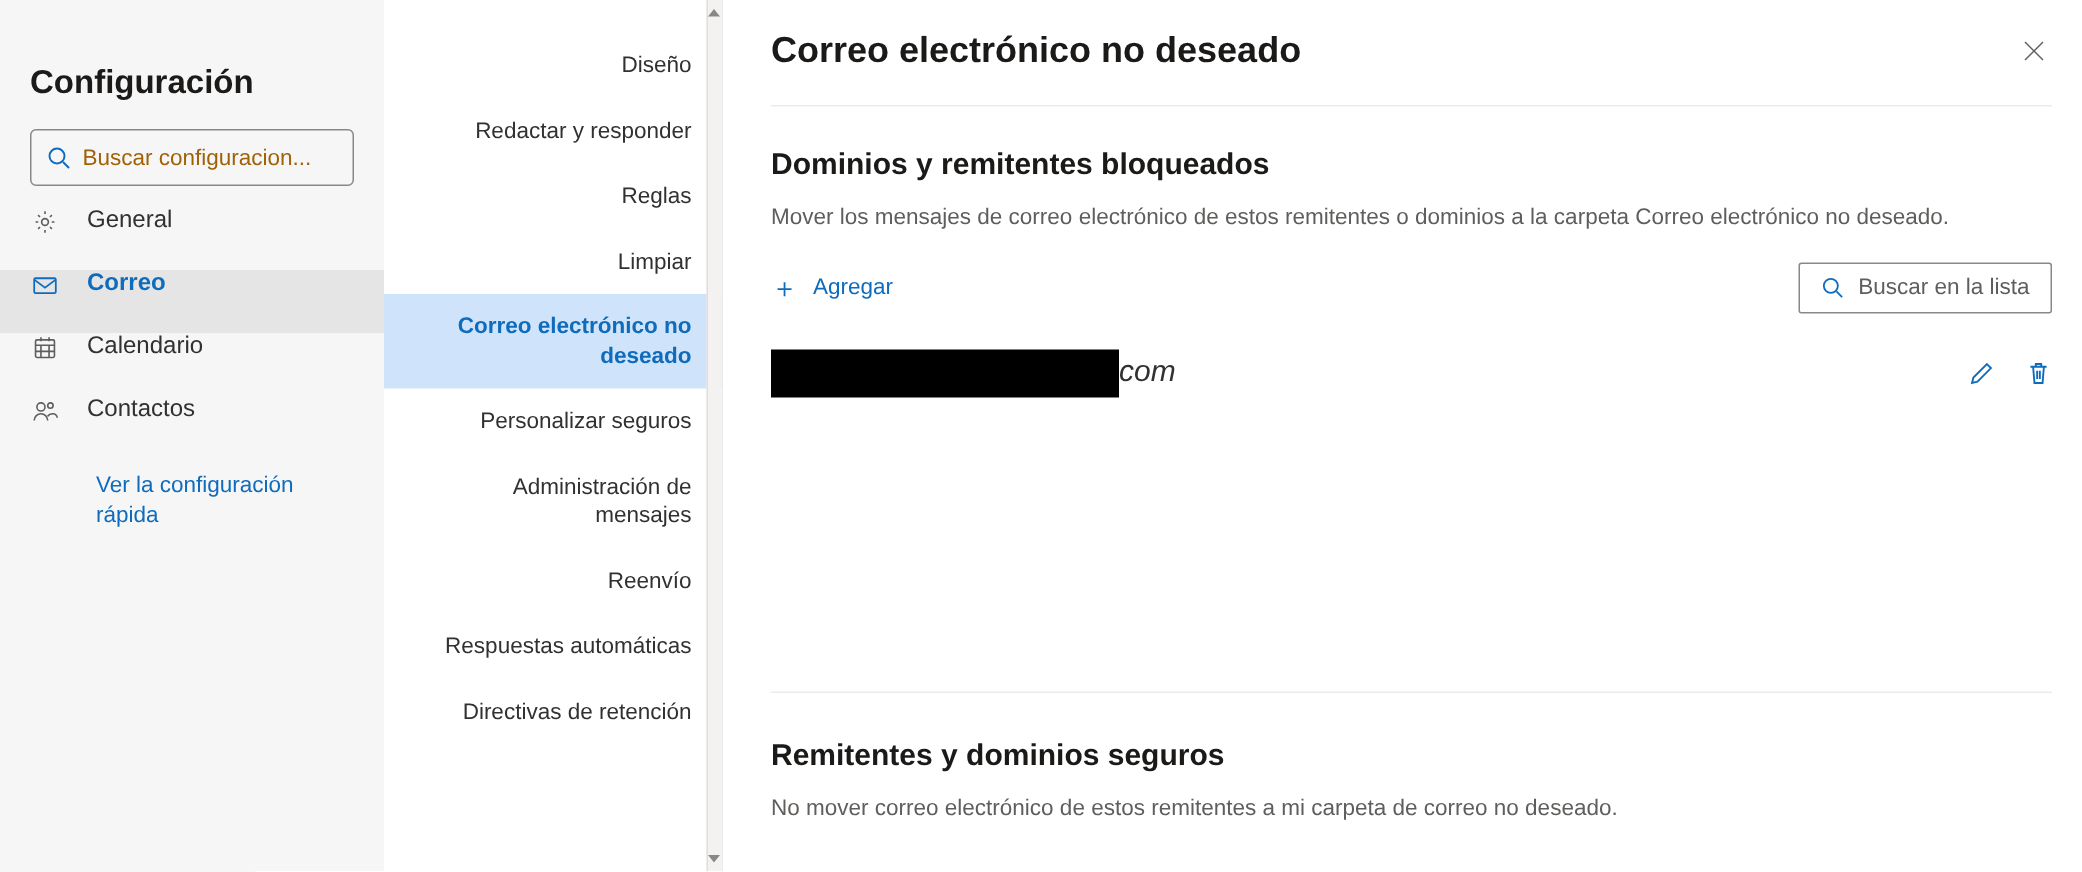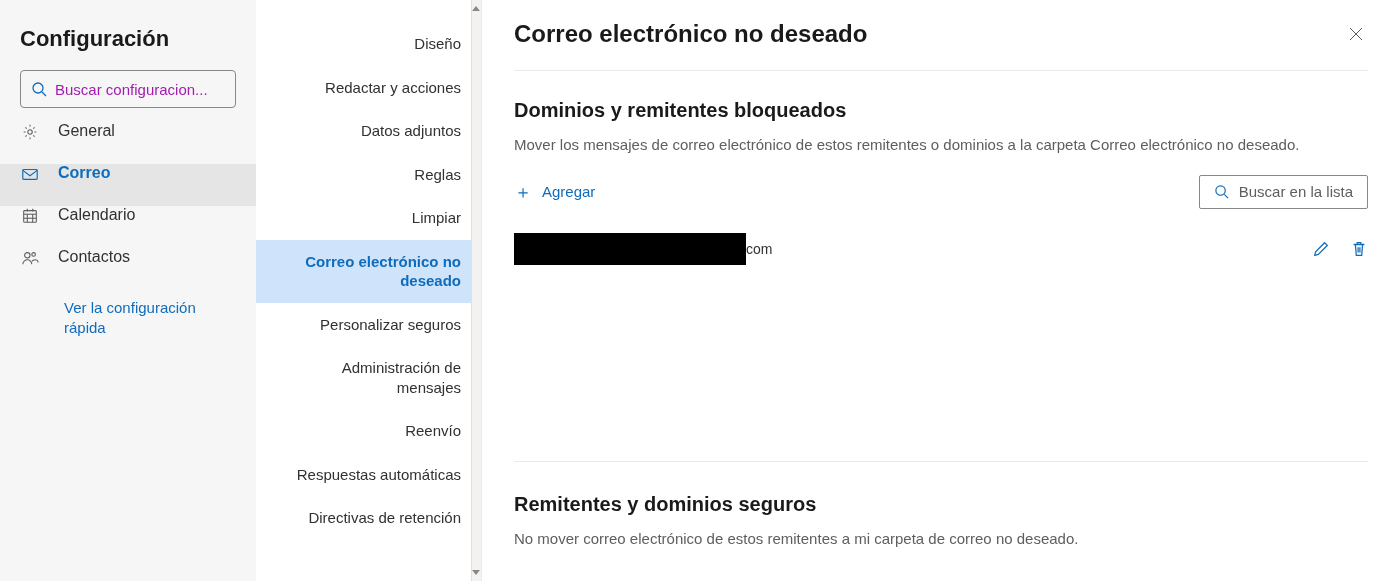--- a/index.html
+++ b/index.html
@@ -11,21 +11,21 @@
     width: 1388px;
     height: 581px;
     overflow: hidden;
     display: flex;
   }
 
   
   .sidebar-left {
     width: 256px;
     background: #f6f6f7;
-    padding: 12px 0 0 0;
+    padding: 28px 0 0 0;
     display: flex;
     flex-direction: column;
   }
   .sidebar-title {
     font-size: 22px;
     font-weight: 600;
     padding: 14px 20px 18px 20px;
     color: #1b1a19;
   }
   .search-wrap {
@@ -35,21 +35,21 @@
     display: flex;
     align-items: center;
     border: 1px solid #8a8886;
     border-radius: 4px;
     height: 38px;
     background: #f6f6f7;
     padding: 0 10px;
     cursor: text;
   }
   .search-box .icon { color: #0f6cbd; margin-right: 8px; display: flex; }
-  .search-box span.ph { color: #a21caf; font-size: 15px; white-space: nowrap; overflow: hidden; text-overflow: ellipsis; }
+  .search-box span.ph { color: #a16207; font-size: 15px; white-space: nowrap; overflow: hidden; text-overflow: ellipsis; }
 
   .nav-item {
     display: flex;
     height: 42px;
     padding: 0 20px;
     cursor: pointer;
     font-size: 16px;
     color: #323130;
   }
   .nav-item .nav-icon { width: 20px; height: 20px; margin-right: 18px; color: #605e5c; display: flex; align-items: center; justify-content: center; }
@@ -179,21 +179,21 @@
     align-items: center;
     justify-content: space-between;
     padding: 6px 0;
   }
   .entry-left { display: flex; align-items: center; }
   .redacted {
     width: 232px;
     height: 32px;
     background: #000000;
   }
-  .entry-text { font-size: 14px; color: #323130; }
+  .entry-text { font-size: 20px; color: #323130; font-style: italic; }
   .entry-actions { display: flex; gap: 20px; }
   .entry-actions .act { color: #0f6cbd; cursor: pointer; display: flex; }
 
   .divider-line {
     border-top: 1px solid #edebe9;
     margin-top: 190px;
   }
 
   svg { display: block; }
 </style>
@@ -265,22 +265,21 @@
 </div>
 
 <div class="sidebar-mid">
   <div class="scroll-arrow top">
     <svg width="8" height="6" viewBox="0 0 8 6" fill="currentColor">
         <path d="M4 0L0 5h8z"></path>
       </svg>
   </div>
   <div class="mid-list">
     <div class="mid-item">Diseño</div>
-    <div class="mid-item">Redactar y acciones</div>
-    <div class="mid-item">Datos adjuntos</div>
+    <div class="mid-item">Redactar y responder</div>
     <div class="mid-item">Reglas</div>
     <div class="mid-item">Limpiar</div>
     <div class="mid-item active">Correo electrónico no deseado</div>
     <div class="mid-item">Personalizar seguros</div>
     <div class="mid-item">Administración de mensajes</div>
     <div class="mid-item">Reenvío</div>
     <div class="mid-item">Respuestas automáticas</div>
     <div class="mid-item">Directivas de retención</div>
   </div>
   <div class="scroll-arrow bottom">

